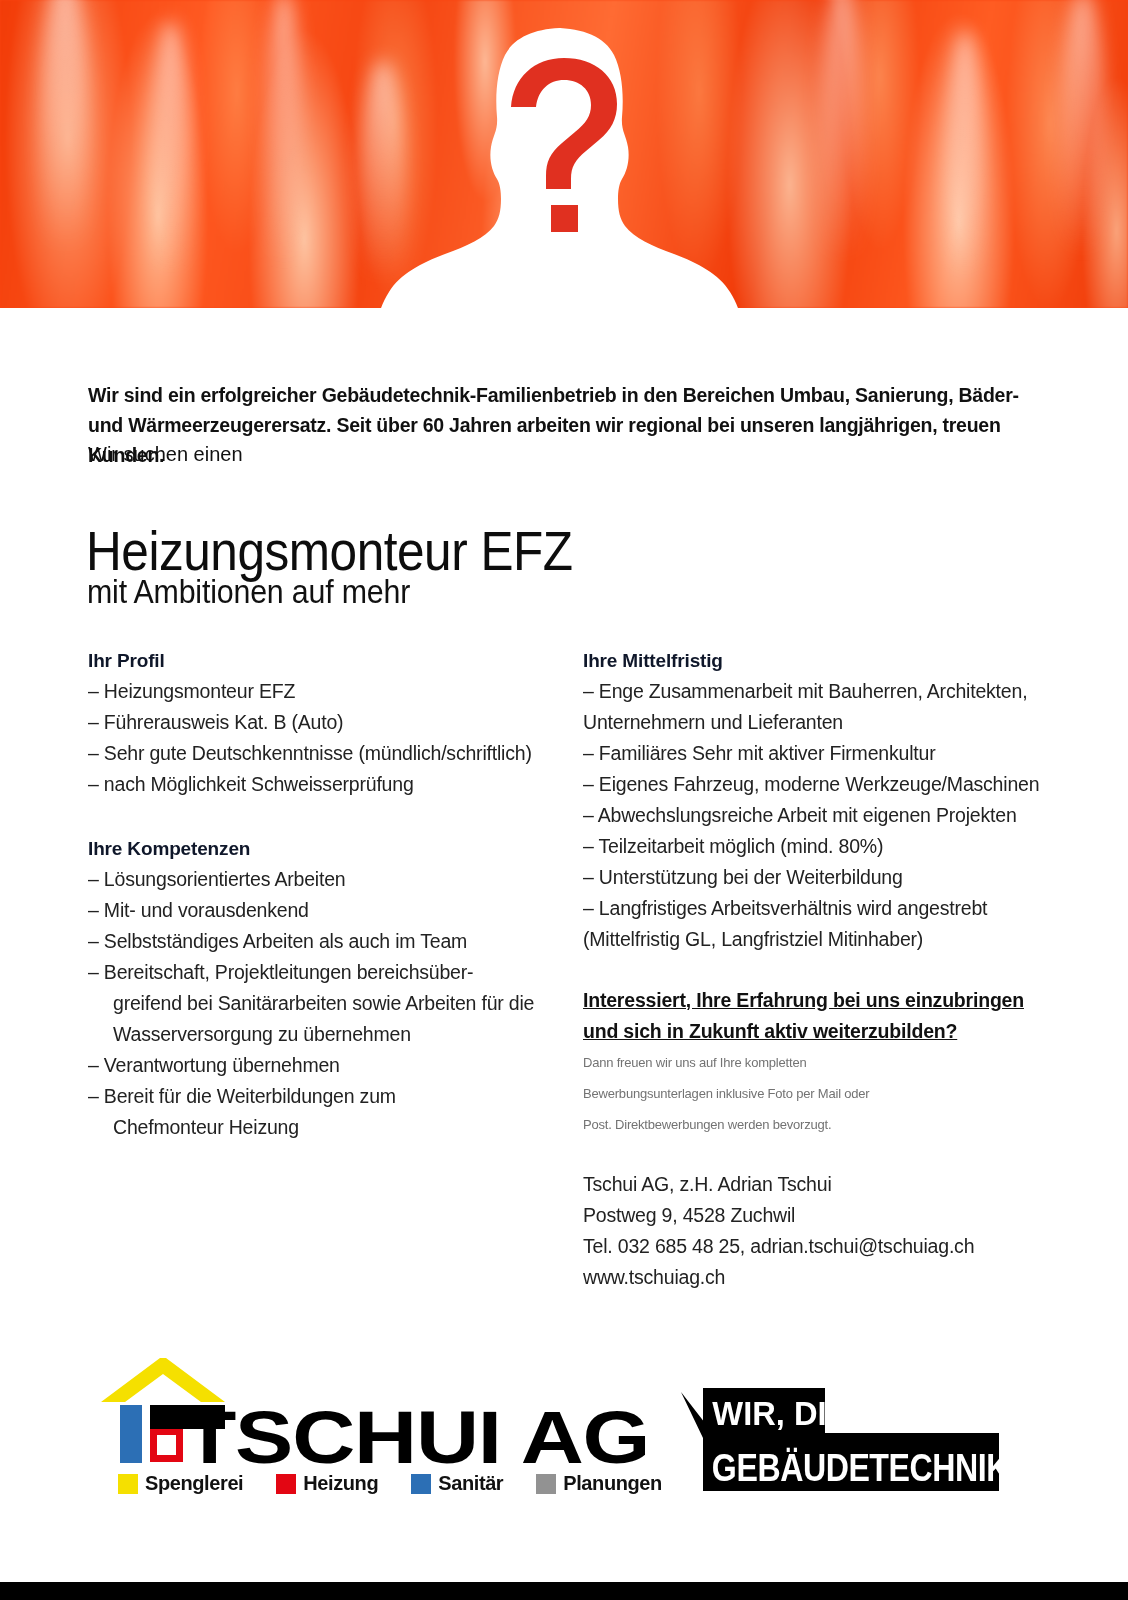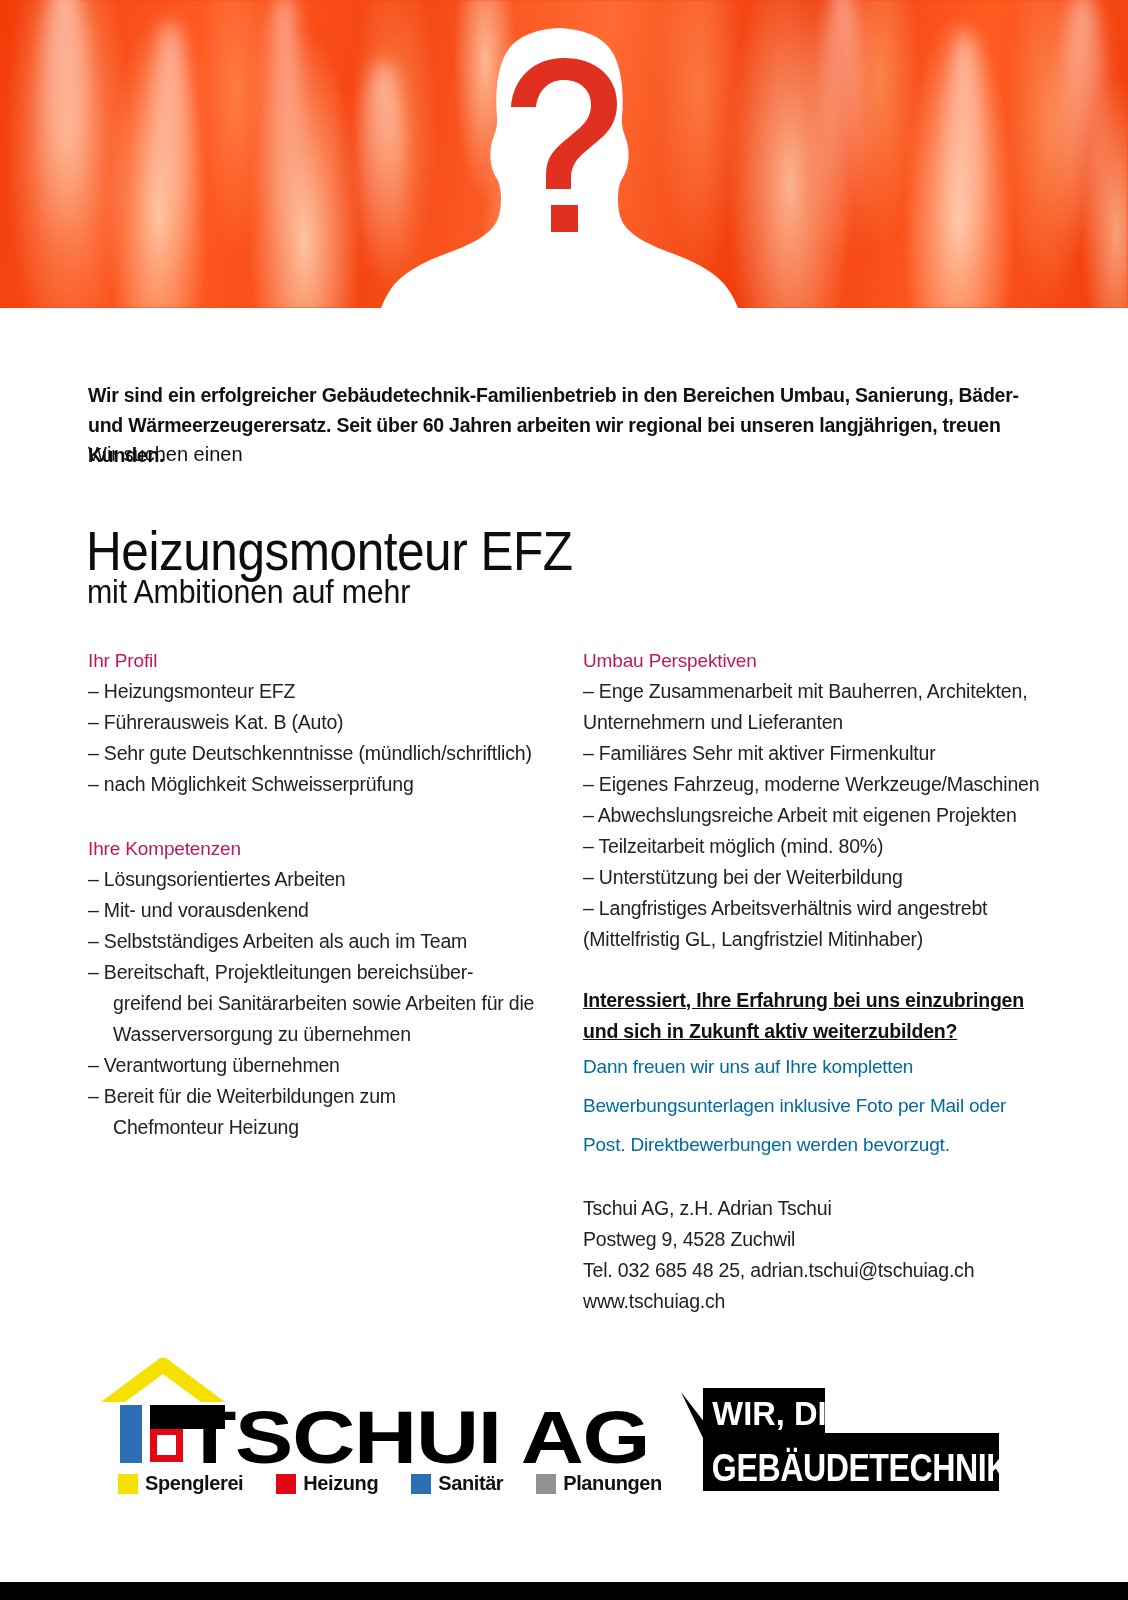--- a/index.html
+++ b/index.html
@@ -104,25 +104,25 @@
   }
 
   .col {
     position: absolute;
     top: 645px;
   }
   .col-left  { left: 88px;  width: 470px; }
   .col-right { left: 583px; width: 465px; }
 
   .sec-head {
-    font-weight: normal;
+    font-weight: bold;
     font-size: 19px;
     line-height: 31px;
     letter-spacing: -0.15px;
-    color: #be185d;
+    color: #0f172a;
     margin: 0 0 0 0;
   }
   .sec-head.gap { margin-top: 33px; }
 
   .item {
     font-size: 19.5px;
     line-height: 31px;
     letter-spacing: -0.2px;
     color: #222;
     white-space: pre-line;
@@ -135,24 +135,24 @@
   .cta {
     font-weight: bold;
     font-size: 19.5px;
     line-height: 31px;
     letter-spacing: -0.2px;
     color: #111;
     white-space: pre-line;
     text-decoration: underline;
   }
   .cta-body {
-    font-size: 19px;
-    line-height: 39px;
-    letter-spacing: -0.2px;
-    color: #0369a1;
+    font-size: 13px;
+    line-height: 31px;
+    letter-spacing: -0.2px;
+    color: #737373;
     white-space: pre-line;
   }
   .contact {
     font-size: 19.5px;
     line-height: 31px;
     letter-spacing: -0.2px;
     color: #222;
     white-space: pre-line;
     margin-top: 29px;
   }
@@ -271,21 +271,21 @@
     <div class="item hang">– Bereitschaft, Projektleitungen bereichsüber-
 greifend bei Sanitärarbeiten sowie Arbeiten für die
 Wasserversorgung zu übernehmen</div>
     <div class="item">– Verantwortung übernehmen</div>
     <div class="item hang">– Bereit für die Weiterbildungen zum
 Chefmonteur Heizung</div>
   </div>
 
   <div class="col col-right">
 
-    <div class="sec-head">Umbau Perspektiven</div>
+    <div class="sec-head">Ihre Mittelfristig</div>
     <div class="item">– Enge Zusammenarbeit mit Bauherren, Architekten,
 Unternehmern und Lieferanten</div>
     <div class="item">– Familiäres Sehr mit aktiver Firmenkultur</div>
     <div class="item">– Eigenes Fahrzeug, moderne Werkzeuge/Maschinen</div>
     <div class="item">– Abwechslungsreiche Arbeit mit eigenen Projekten</div>
     <div class="item">– Teilzeitarbeit möglich (mind. 80%)</div>
     <div class="item">– Unterstützung bei der Weiterbildung</div>
     <div class="item">– Langfristiges Arbeitsverhältnis wird angestrebt
 (Mittelfristig GL, Langfristziel Mitinhaber)</div>
 

